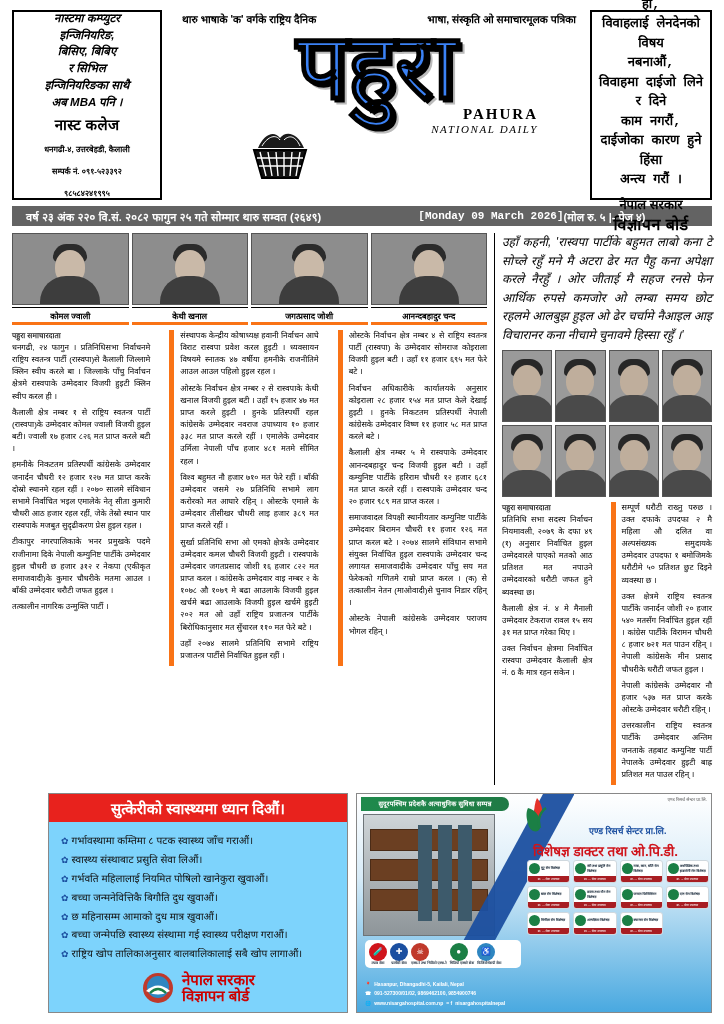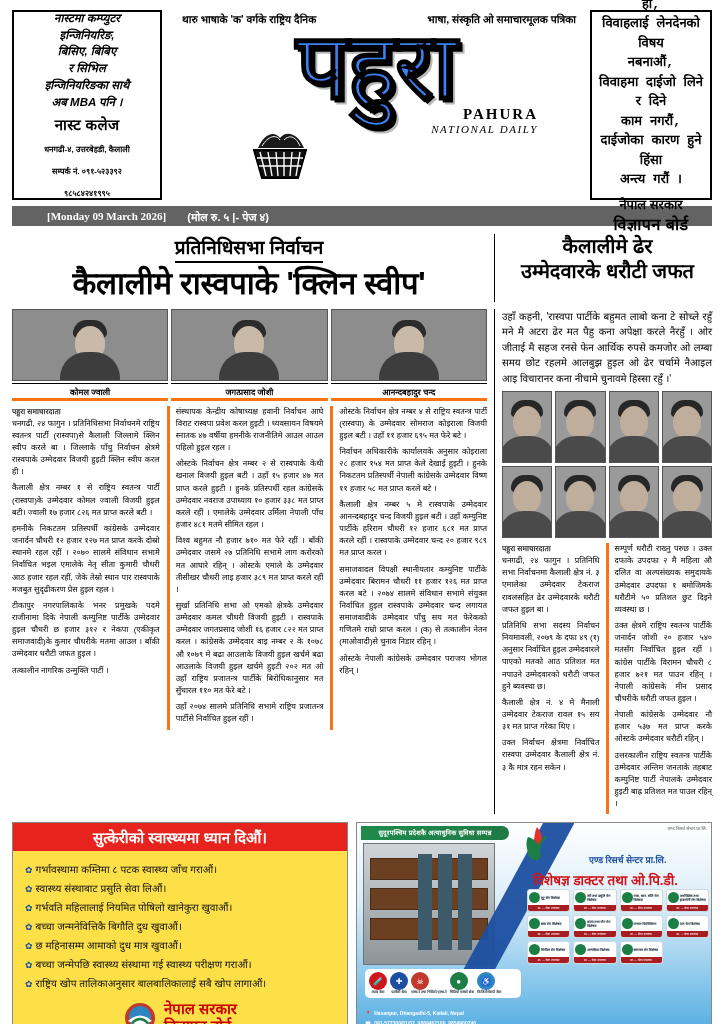--- a/index.html
+++ b/index.html
@@ -43,21 +43,21 @@
   .mh-right .r-line { font-size:13px; font-weight:bold; line-height:1.5;font-family:Liberation Mono, monospace; }
   .mh-right .emblem { width:26px; height:26px; margin:3px 0 2px; }
   .mh-right .gov1 { font-size:13px; font-weight:bold; }
   .mh-right .gov2 { font-size:16px; font-weight:bold; letter-spacing:.5px;}
 
   
   .datebar { margin-top:6px; height:20px; background:#636363; color:#fff;
              display:flex; align-items:center; font-size:11px; font-weight:bold;
              padding:0 14px; }
   .datebar .d1 { flex:0 0 56%; letter-spacing:.2px; }
-  .datebar .d2 { flex:0 0 24%; text-align:center; font-family:Liberation Serif, serif;}
+  .datebar .d2 { flex:0 0 24%; text-align:right; font-family:Liberation Mono, monospace;}
   .datebar .d3 { flex:1; text-align:left; }
 
   
   .headzone { display:flex; margin-top:8px; gap:8px; }
   .hz-left { flex:1 1 0; text-align:center; }
   .kicker { font-size:19px; font-weight:bold; display:inline-block;
             border-bottom:2px solid #000; padding-bottom:1px; }
   .bighead { font-size:31px; font-weight:bold; line-height:1.15; margin-top:3px;
              letter-spacing:-.3px; }
   .hz-right { flex:0 0 218px; text-align:center; border-left:1px solid #000; padding-left:8px;}
@@ -89,30 +89,30 @@
   .mug .face { position:absolute; left:50%; top:14px; transform:translateX(-50%);
                width:28px; height:32px; border-radius:50% 50% 45% 45%; background:#bfae9c;}
   .mug .hair { position:absolute; left:50%; top:8px; transform:translateX(-50%);
                width:32px; height:17px; border-radius:16px 16px 5px 5px; background:#272727;}
   .mug .body { position:absolute; left:50%; bottom:0; transform:translateX(-50%);
                width:56px; height:26px; border-radius:24px 24px 0 0; background:#4a4a4a;}
 
   
   .textcols { display:flex; gap:7px; margin-top:5px; }
   .tcol { flex:1 1 0; }
-  .tcol + .tcol { border-left:3px solid #f97316; padding-left:6px; }
+  .tcol + .tcol { border-left:5px solid #f97316; padding-left:6px;margin-left:12px; }
   .byline { font-size:7.5px; font-weight:bold; color:#333; margin-bottom:2px; }
   .para { font-size:8px; line-height:1.52; text-align:justify; margin-bottom:4px;
           word-break:break-word; }
-  .quote { font-size:10px; line-height:1.55; text-align:justify; }
+  .quote { font-size:12px; line-height:1.55; text-align:justify; font-style:italic; }
   .rcols { display:flex; gap:6px; margin-top:5px; }
 
   
   .ads { display:flex; gap:8px; margin-top:8px; }
-  .ad-health { flex:1 1 0; border:1px solid #888; background:#fde047; }
+  .ad-health { flex:1 1 0; border:1px solid #888; background:#7dd3fc;margin-left:36px; }
   .ad-health .hbar { background:#e8221d; color:#fff; text-align:center;
                      font-size:15px; font-weight:bold; padding:4px 0; }
   .ad-health .hbody { padding:10px 12px 4px 12px; }
   .ad-health li { list-style:none; font-size:10.2px; line-height:1.85;
                   color:#111; }
   .ad-health li:before { content:"\273F"; color:#1b4fa0; margin-right:3px; font-size:9px;}
   .ad-health .gov { display:flex; align-items:center; justify-content:center;
                     gap:7px; padding:3px 0 7px; }
   .ad-health .gov .emb { width:34px; height:34px; }
   .ad-health .gov .gt1 { font-size:15px; font-weight:bold; color:#c00; line-height:1.1;}
@@ -214,46 +214,45 @@
         <circle cx="16" cy="15" r="10" fill="#2e86c1"></circle>
         <path d="M6 18 Q16 9 26 18 Q16 24 6 18Z" fill="#fff"></path>
         <path d="M10 20 Q16 14 22 20" stroke="#1b7f45" stroke-width="2" fill="none"></path>
       </svg>
       <div class="gov1">नेपाल सरकार</div>
       <div class="gov2">विज्ञापन बोर्ड</div>
     </div>
   </div>
 
   <div class="datebar">
+    <span class="d1">वर्ष २३   अंक   २२० वि.सं. २०८२ फागुन २५ गते सोम्मार   थारु सम्वत (२६४९)</span>
     <span class="d2">[Monday 09 March  2026]</span>
     <span class="d3">(मोल रु. ५ |- पेज ४)</span>
   </div>
 
-  <div class="headzone">
-    <div class="hz-left">
-      <div class="kicker">प्रतिनिधिसभा निर्वाचन</div>
-      <div class="bighead">कैलालीमे रास्वपाके 'क्लिन स्वीप'</div>
-    </div>
-    <div class="hz-right">
-      <div class="rh">कैलालीमे ढेर</div>
-      <div class="rh">उम्मेदवारके धरौटी जफत</div>
-    </div>
-  </div>
 
   <div class="main">
 
     <div class="col-left">
       <div class="photostrip">
         <div class="pcell">
           <div class="ph">
               <div class="hair"></div>
               <div class="face"></div>
               <div class="body"></div>
             </div>
           <div class="pcap">कोमल ज्वाली</div>
+        </div>
+        <div class="pcell">
+          <div class="ph">
+              <div class="hair"></div>
+              <div class="face"></div>
+              <div class="body"></div>
+            </div>
+          <div class="pcap">केथी खनाल</div>
         </div>
         <div class="pcell">
           <div class="ph">
               <div class="hair"></div>
               <div class="face"></div>
               <div class="body"></div>
             </div>
           <div class="pcap">जगत्प्रसाद जोशी</div>
         </div>
         <div class="pcell">
@@ -332,24 +331,23 @@
           </div>
         <div class="mug">
             <div class="hair"></div>
             <div class="face"></div>
             <div class="body"></div>
           </div>
       </div>
       <div class="rcols">
         <div class="tcol">
           <div class="byline">पहुरा समाचारदाता</div>
-          <p class="para">धनगढी, २४ फागुन । प्रतिनिधि सभा निर्वाचनमा कैलाली क्षेत्र नं. ३ एमालेका उम्मेदवार टेकराज रावलसहित ढेर उम्मेदवारके धरौटी जफत हुइल बा ।</p>
           <p class="para">प्रतिनिधि सभा सदस्य निर्वाचन नियमावली, २०७९ के दफा ४९ (१) अनुसार निर्वाचित हुइल उम्मेदवारले पाएको मतको आठ प्रतिशत मत नपाउने उम्मेदवारको धरौटी जफत हुने ब्यवस्था छ।</p>
           <p class="para">कैलाली क्षेत्र नं. ४ मे मैनाली उम्मेदवार टेकराज रावल १५ सय ३१ मत प्राप्त गरेका थिए ।</p>
-          <p class="para">उक्त निर्वाचन क्षेत्रमा निर्वाचित रास्वपा उम्मेदवार कैलाली क्षेत्र नं. ३ कै मात्र रहन सकेन ।</p>
+          <p class="para">उक्त निर्वाचन क्षेत्रमा निर्वाचित रास्वपा उम्मेदवार कैलाली क्षेत्र नं. 6 कै मात्र रहन सकेन ।</p>
         </div>
         <div class="tcol">
           <p class="para">सम्पूर्ण धरौटी राख्नु परुछ । उक्त दफाके उपदफा २ मै महिला औ दलित वा अल्पसंख्यक समुदायके उम्मेदवार उपदफा १ बमोजिमके धरौटीमे ५० प्रतिशत छुट दिइने व्यवस्था छ ।</p>
           <p class="para">उक्त क्षेत्रमे राष्ट्रिय स्वतन्त्र पार्टीके जनार्दन जोशी २० हजार ५४० मतसँग निर्वाचित हुइल रहीं । कांग्रेस पार्टीके विरामन चौधरी ८ हजार ७२१ मत पाउन रहिन् । नेपाली कांग्रेसके मीन प्रसाद चौधरीके धरौटी जफत हुइल ।</p>
           <p class="para">नेपाली कांग्रेसके उम्मेदवार नौ हजार ५३७ मत प्राप्त करके ओस्टके उम्मेदवार धरौटी रहिन् ।</p>
           <p class="para">उत्तरकालीन राष्ट्रिय स्वतन्त्र पार्टीके उम्मेदवार अन्तिम जनताके तहबाट कम्युनिष्ट पार्टी नेपालके उम्मेदवार हुइटी बाह्र प्रतिशत मत पाउल रहिन् ।</p>
         </div>
       </div>
     </div>
   </div>

